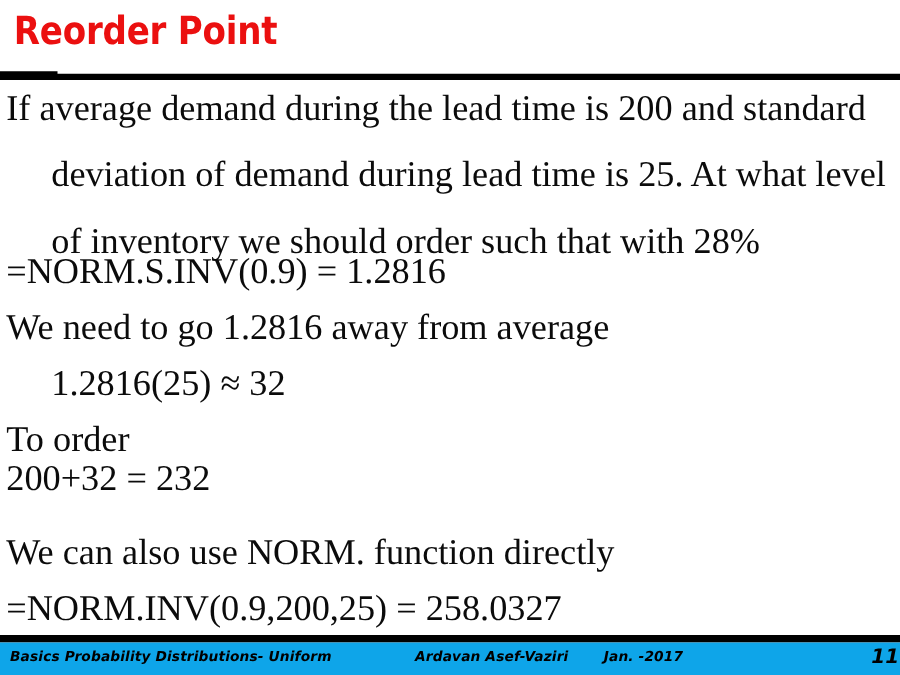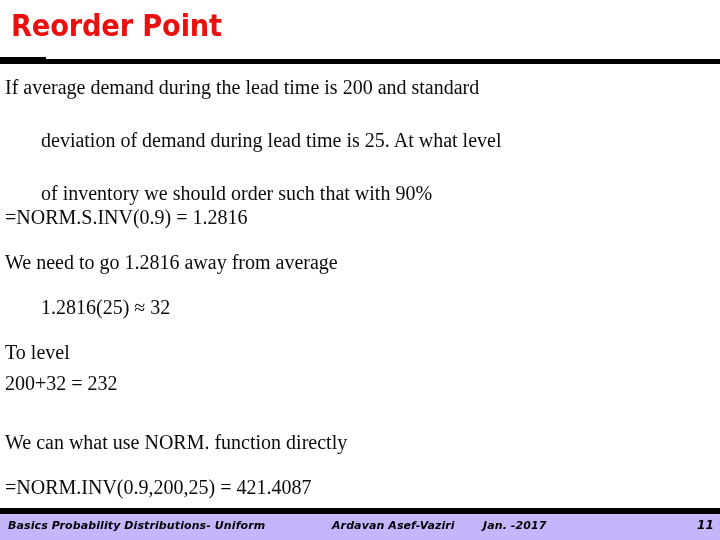--- a/index.html
+++ b/index.html
@@ -59,21 +59,21 @@
   
   .body-area {
     position: absolute;
     left: 0px;
     top: 70px;
     width: 720px;
     height: 440px;
   }
 
   .para {
-    font-size: 20px;
+    font-size: 29px;
     line-height: 29px;
     color: #0b0b0b;
     white-space: nowrap;
   }
 
   .p-intro {
     position: absolute;
     left: 5px;
     top: 3px;
     white-space: normal;
@@ -105,63 +105,63 @@
     width: 720px;
     height: 6px;
     background: #000000;
   }
   .footer {
     position: absolute;
     left: 0px;
     top: 514px;
     width: 720px;
     height: 26px;
-    background: #c4b5fd;
+    background: #0ea5e9;
   }
   .footer-text {
     position: absolute;
     font-family: "DejaVu Sans", "Liberation Sans", sans-serif;
     font-weight: bold;
     font-style: italic;
     font-size: 11px;
     line-height: 14px;
     color: #000000;
     white-space: nowrap;
     letter-spacing: 0.1px;
   }
   .footer-left   { left: 8px;   top: 5px; }
   .footer-author { left: 332px; top: 5px; }
   .footer-date   { left: 483px; top: 5px; text-align: right; }
-  .footer-page   { left: 697px; top: 4px; font-size: 12px; }
+  .footer-page   { left: 697px; top: 4px; font-size: 16px; }
 </style>
 </head>
 <body>
 
 <div class="slide">
 
   <div class="slide-title">Reorder Point</div>
 
   <div class="title-rule"></div>
   <div class="title-rule-thick"></div>
 
   <div class="body-area">
 
     <div class="para p-intro">
       <span class="ln">If average demand during the lead time is 200 and standard</span>
       <span class="ln ind">deviation of demand during lead time is 25.  At what level</span>
-      <span class="ln ind">of inventory we should order such that with 90%</span>
+      <span class="ln ind">of inventory we should order such that with 28%</span>
     </div>
 
     <div class="para p-l1">=NORM.S.INV(0.9) = 1.2816</div>
     <div class="para p-l2">We need to go 1.2816 away from average</div>
     <div class="para p-l3">1.2816(25) ≈ 32</div>
-    <div class="para p-l4">To level</div>
+    <div class="para p-l4">To order</div>
     <div class="para p-l5">200+32 = 232</div>
-    <div class="para p-l6">We can what use NORM. function directly</div>
-    <div class="para p-l7">=NORM.INV(0.9,200,25) =  421.4087</div>
+    <div class="para p-l6">We can also use NORM. function directly</div>
+    <div class="para p-l7">=NORM.INV(0.9,200,25) =  258.0327</div>
 
   </div>
 
   <div class="footer-bar"></div>
 
   <div class="footer">
     <div class="footer-text footer-left">Basics Probability Distributions- Uniform</div>
     <div class="footer-text footer-author">Ardavan Asef-Vaziri</div>
     <div class="footer-text footer-date">Jan. -2017</div>
     <div class="footer-text footer-page">11</div>

